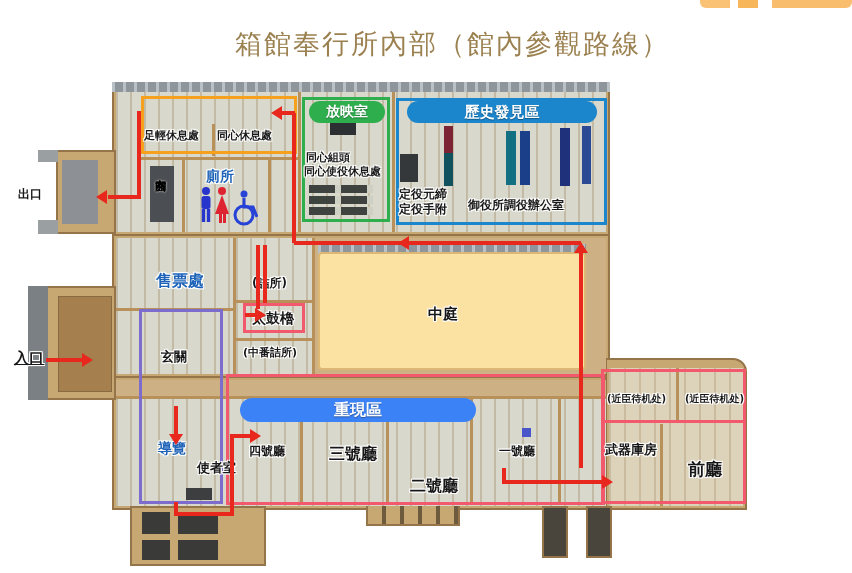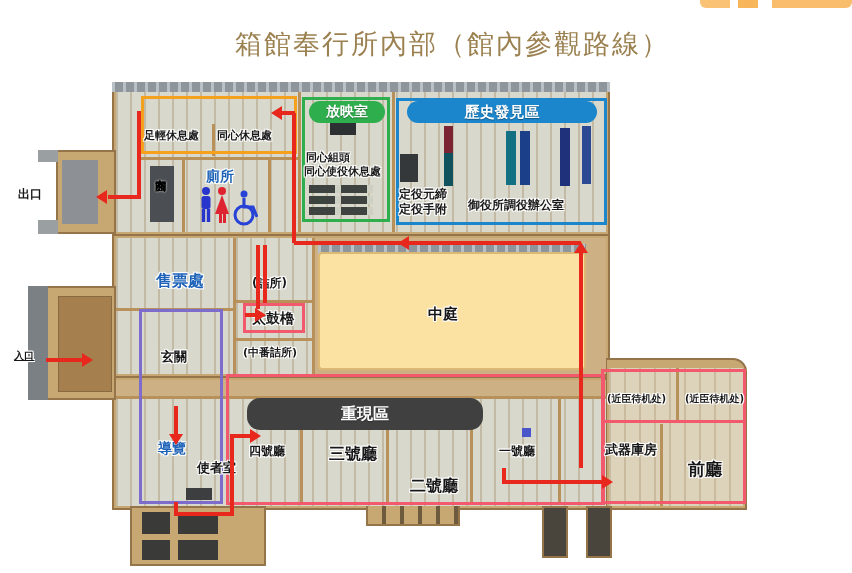--- a/index.html
+++ b/index.html
@@ -126,21 +126,21 @@
   <div class="zonebox" style="left:302px;top:97px;width:88px;height:125px;border-color:#2fae4e;"></div>
   <div class="zonebox" style="left:396px;top:98px;width:211px;height:127px;border-color:#1c86cc;"></div>
   <div class="zonebox" style="left:243px;top:303px;width:62px;height:30px;border-color:#f2596d;"></div>
   <div class="zonebox" style="left:139px;top:309px;width:84px;height:195px;border-color:#7d6ccb;"></div>
   <div class="zonebox" style="left:226px;top:374px;width:379px;height:131px;border-color:#f2596d;"></div>
   <div class="zonebox" style="left:601px;top:369px;width:145px;height:135px;border-color:#f2596d;"></div>
   <div class="deco" style="left:601px;top:420px;width:145px;height:3px;background:#f2596d;"></div>
 
   <div class="pill" style="left:309px;top:101px;width:76px;height:22px;background:#2fae4e;font-size:14px;">放映室</div>
   <div class="pill" style="left:407px;top:101px;width:190px;height:22px;background:#1c86cc;font-size:15px;">歷史發見區</div>
-  <div class="pill" style="left:247px;top:398px;width:236px;height:32px;background:#404040;font-size:16px;">重現區</div>
+  <div class="pill" style="left:240px;top:398px;width:236px;height:24px;background:#3b82f6;font-size:16px;">重現區</div>
 
   <div class="lbl" style="left:144px;top:130px;font-size:11px;">足輕休息處</div>
   <div class="lbl" style="left:217px;top:130px;font-size:11px;">同心休息處</div>
   <div class="lbl vert" style="left:153px;top:170px;font-size:11px;color:#000;text-shadow:0 0 2px #ddd;">內玄關</div>
   <div class="lbl lbl-blue" style="left:206px;top:168px;font-size:14px;">廁所</div>
   <div class="lbl" style="left:306px;top:152px;font-size:11px;">同心組頭</div>
   <div class="lbl" style="left:304px;top:166px;font-size:11px;">同心使役休息處</div>
   <div class="lbl" style="left:399px;top:188px;font-size:12px;">定役元締</div>
   <div class="lbl" style="left:399px;top:203px;font-size:12px;">定役手附</div>
   <div class="lbl" style="left:468px;top:199px;font-size:12px;">御役所調役辦公室</div>
@@ -155,21 +155,21 @@
   <div class="lbl" style="left:249px;top:445px;font-size:12px;">四號廳</div>
   <div class="lbl" style="left:329px;top:445px;font-size:16px;">三號廳</div>
   <div class="lbl" style="left:410px;top:445px;font-size:16px;margin-top:32px;">二號廳</div>
   <div class="lbl" style="left:499px;top:445px;font-size:12px;">一號廳</div>
   <div class="lbl" style="left:607px;top:393px;font-size:10px;">(近臣待机处)</div>
   <div class="lbl" style="left:685px;top:393px;font-size:10px;">(近臣待机处)</div>
   <div class="lbl" style="left:605px;top:443px;font-size:13px;">武器庫房</div>
   <div class="lbl" style="left:688px;top:460px;font-size:17px;">前廳</div>
 
   <div class="lbl" style="left:18px;top:188px;font-size:12px;">出口</div>
-  <div class="lbl" style="left:14px;top:350px;font-size:10px;text-decoration:underline;">入口</div>
+  <div class="lbl" style="left:14px;top:350px;font-size:15px;text-decoration:underline;">入口</div>
 
   <svg class="abs" style="left:198px;top:186px;" width="60" height="42" viewBox="0 0 60 42">
     <g>
       <circle cx="8" cy="5" r="4" fill="#2735cc"></circle>
       <rect x="3.5" y="10" width="9" height="13" rx="2.5" fill="#2735cc"></rect>
       <rect x="3.8" y="23" width="3.4" height="13" fill="#2735cc"></rect>
       <rect x="8.8" y="23" width="3.4" height="13" fill="#2735cc"></rect>
     </g>
     <g>
       <circle cx="24" cy="5" r="4" fill="#de2430"></circle>

